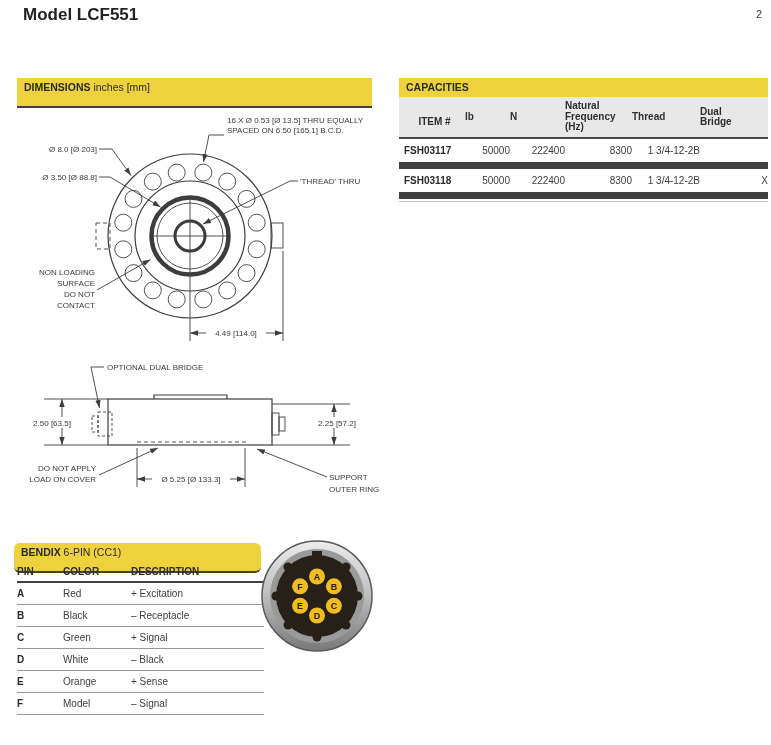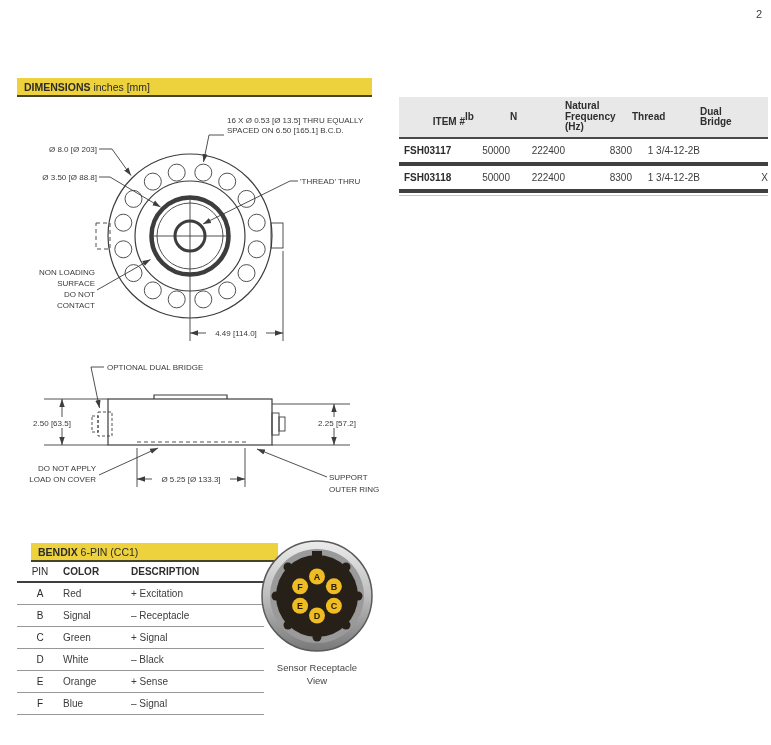--- a/index.html
+++ b/index.html
@@ -2,60 +2,61 @@
 <html><head>
 <meta charset="utf-8">
 <style>
   html,body{margin:0;padding:0;background:#fff;}
   .page{position:relative;width:771px;height:745px;background:#ffffff;
         font-family:"Liberation Sans",sans-serif;color:#303030;overflow:hidden;}
   .page-title{position:absolute;left:23px;top:5px;font-size:17px;font-weight:bold;color:#232323;}
   .page-num{position:absolute;left:738px;top:8px;width:24px;text-align:right;font-size:11px;color:#3c3c3c;}
 
   .bar{position:absolute;box-sizing:border-box;background:#EDD13D;border-bottom:2px solid #45422D;
-       font-size:10.5px;color:#2b2b2b;padding:3px 0 8px 7px;height:19px;}
+       font-size:10.5px;color:#2b2b2b;padding:3px 0 8px 7px;height:30px;}
   .bar b{font-weight:bold;}
   .bar .sub{font-weight:normal;}
 
   
   .cap-table{position:absolute;left:399px;top:97px;width:369px;}
   .cap-head{display:grid;grid-template-columns:66px 45px 55px 67px 68px 68px;
             background:#E8E8E8;border-bottom:2px solid #4A4A4A;height:40px;align-items:center;}
   .cap-head .cell{font-weight:bold;font-size:10px;line-height:10.5px;text-align:left;color:#2e2e2e;}
-  .cap-head .cell.first{text-align:right;padding-left:5px;margin-top:11px;}
+  .cap-head .cell.first{text-align:center;padding-left:5px;margin-top:11px;}
   .cap-row{display:grid;grid-template-columns:66px 45px 55px 67px 68px 68px;height:23px;
-           align-items:center;border-bottom:4px solid #404040;font-size:10px;color:#3c3c3c;}
+           align-items:center;border-bottom:7px solid #404040;font-size:10px;color:#3c3c3c;}
   .cap-row .cell{text-align:right;}
   .cap-row .cell.first{text-align:left;padding-left:5px;font-weight:bold;color:#2b2b2b;}
   .cap-endline{height:1px;background:#c4c4c4;margin-top:2px;}
 
   
   .bx-table{position:absolute;left:17px;top:562px;width:247px;}
   .bx-head{display:grid;grid-template-columns:46px 68px 133px;height:19px;align-items:center;
            border-bottom:2px solid #3F3F3F;font-weight:bold;font-size:10px;color:#2e2e2e;}
   .bx-row{display:grid;grid-template-columns:46px 68px 133px;height:21px;align-items:center;
           border-bottom:1px solid #979797;font-size:10px;color:#3c3c3c;}
-  .bx-pin{text-align:center;font-weight:normal;color:#2b2b2b;}
+  .bx-pin{text-align:left;font-weight:bold;color:#2b2b2b;}
 
   
   .draw{position:absolute;left:14px;top:100px;}
   .draw text{font-family:"Liberation Sans",sans-serif;font-size:8px;fill:#3a3a3a;}
   .ln{stroke:#3d3d3d;stroke-width:1.2;fill:none;}
   .thin{stroke:#3d3d3d;stroke-width:0.9;fill:none;}
   .lead{stroke:#3d3d3d;stroke-width:0.9;fill:none;}
 
   .conn-svg{position:absolute;left:258px;top:538px;}
   .conn-caption{position:absolute;left:258px;top:661px;width:118px;text-align:center;
                 font-size:9.5px;line-height:13px;color:#454545;}
 </style>
 </head>
 <body>
 
 <div class="page">
 
+  <div class="page-title">Model LCF551</div>
   <div class="page-num">2</div>
 
   <div class="bar" style="left:17px;top:78px;width:355px;">
     <b>DIMENSIONS</b>
     <span class="sub"> <span>inches [mm]</span></span>
   </div>
 
   <svg class="draw" width="371" height="430" viewBox="14 100 371 430">
     <defs>
       <marker id="ar" markerWidth="9" markerHeight="7" refX="8" refY="3.5" orient="auto-start-reverse" markerUnits="userSpaceOnUse">
@@ -154,20 +155,23 @@
       <line class="lead" x1="99" y1="475" x2="158" y2="448" marker-end="url(#ar)"></line>
       <text x="96" y="471" text-anchor="end">DO NOT APPLY</text>
       <text x="96" y="482" text-anchor="end">LOAD ON COVER</text>
 
       <line class="lead" x1="327" y1="477" x2="257" y2="449" marker-end="url(#ar)"></line>
       <text x="329" y="480">SUPPORT</text>
       <text x="329" y="492">OUTER RING</text>
     </g>
   </svg>
 
+  <div class="bar" style="left:399px;top:78px;width:369px;">
+    <b>CAPACITIES</b>
+  </div>
 
   <div class="cap-table">
     <div class="cap-head">
       <div class="cell first">ITEM #</div>
       <div class="cell">lb</div>
       <div class="cell">N</div>
       <div class="cell">
         <div>Natural</div>
         <div>Frequency</div>
         <div>(Hz)</div>
@@ -190,59 +194,59 @@
       <div class="cell first">FSH03118</div>
       <div class="cell">50000</div>
       <div class="cell">222400</div>
       <div class="cell">8300</div>
       <div class="cell">1 3/4-12-2B</div>
       <div class="cell">X</div>
     </div>
     <div class="cap-endline"></div>
   </div>
 
-  <div class="bar" style="left:31px;top:543px;width:247px;">
+  <div class="bar" style="left:14px;top:543px;width:247px;border-radius:6px;">
     <b>BENDIX</b>
     <span class="sub"> <span>6-PIN (CC1)</span></span>
   </div>
 
   <div class="bx-table">
     <div class="bx-head">
       <div class="bx-pin">PIN</div>
       <div>COLOR</div>
       <div>DESCRIPTION</div>
     </div>
     <div class="bx-row">
       <div class="bx-pin">A</div>
       <div>Red</div>
       <div>+ Excitation</div>
     </div>
     <div class="bx-row">
       <div class="bx-pin">B</div>
-      <div>Signal</div>
+      <div>Black</div>
       <div>– Receptacle</div>
     </div>
     <div class="bx-row">
       <div class="bx-pin">C</div>
       <div>Green</div>
       <div>+ Signal</div>
     </div>
     <div class="bx-row">
       <div class="bx-pin">D</div>
       <div>White</div>
       <div>– Black</div>
     </div>
     <div class="bx-row">
       <div class="bx-pin">E</div>
       <div>Orange</div>
       <div>+ Sense</div>
     </div>
     <div class="bx-row">
       <div class="bx-pin">F</div>
-      <div>Blue</div>
+      <div>Model</div>
       <div>– Signal</div>
     </div>
   </div>
 
   <svg class="conn-svg" width="118" height="120" viewBox="258 538 118 120">
     <defs>
       <linearGradient id="ringg" x1="0" y1="0" x2="0" y2="1">
         <stop offset="0" stop-color="#ececec"></stop>
         <stop offset="0.5" stop-color="#bdbdbd"></stop>
         <stop offset="1" stop-color="#787878"></stop>
@@ -269,18 +273,14 @@
       <circle cx="333.9" cy="605.8" r="8" fill="#EFBC23"></circle>
       <text x="333.9" y="609" fill="#2b2209">C</text>
       <circle cx="317" cy="615.5" r="8" fill="#EFBC23"></circle>
       <text x="317" y="618.7" fill="#2b2209">D</text>
       <circle cx="300.1" cy="605.8" r="8" fill="#EFBC23"></circle>
       <text x="300.1" y="609" fill="#2b2209">E</text>
       <circle cx="300.1" cy="586.3" r="8" fill="#EFBC23"></circle>
       <text x="300.1" y="589.5" fill="#2b2209">F</text>
     </g>
   </svg>
-  <div class="conn-caption">
-    <div>Sensor Receptacle</div>
-    <div>View</div>
-  </div>
 
 </div>
 
 </body></html>

